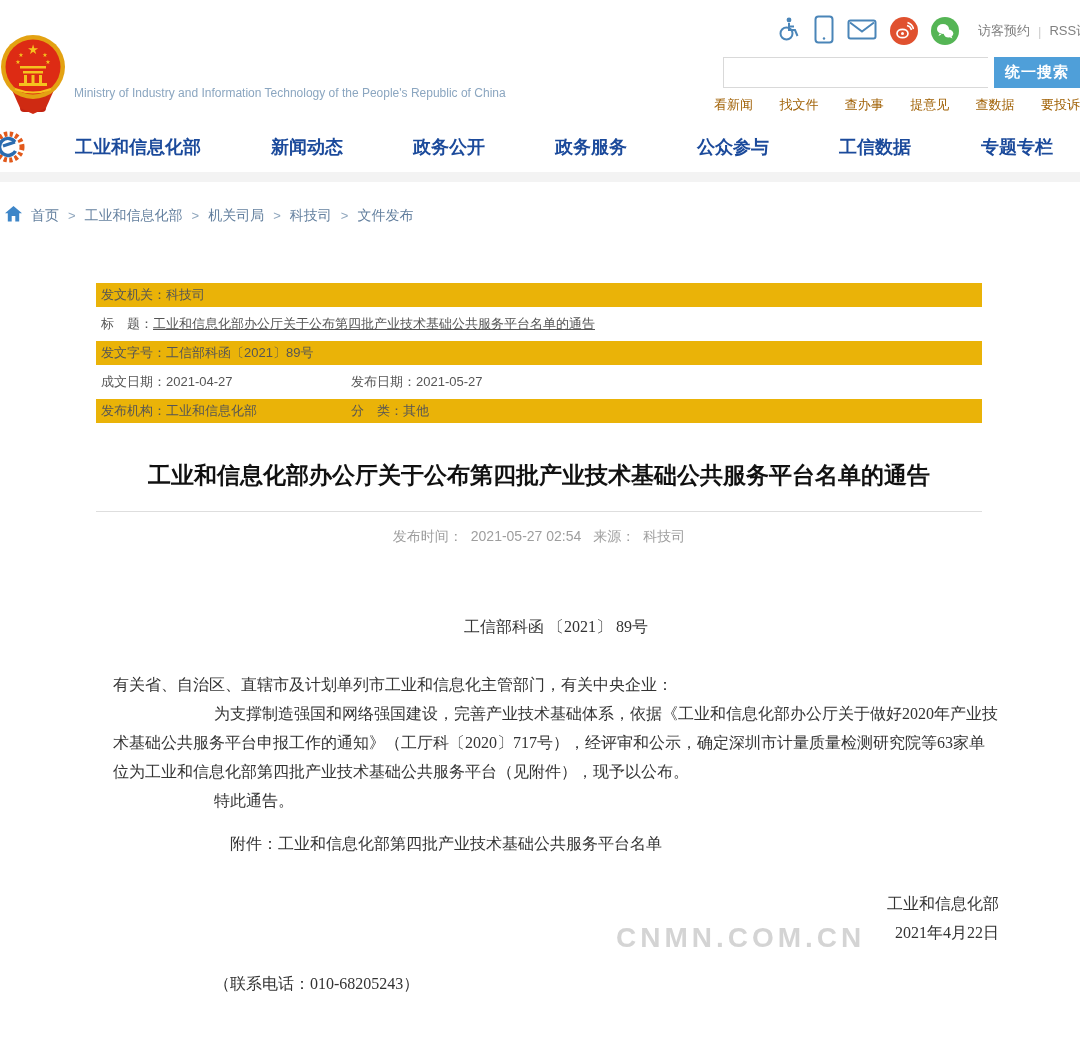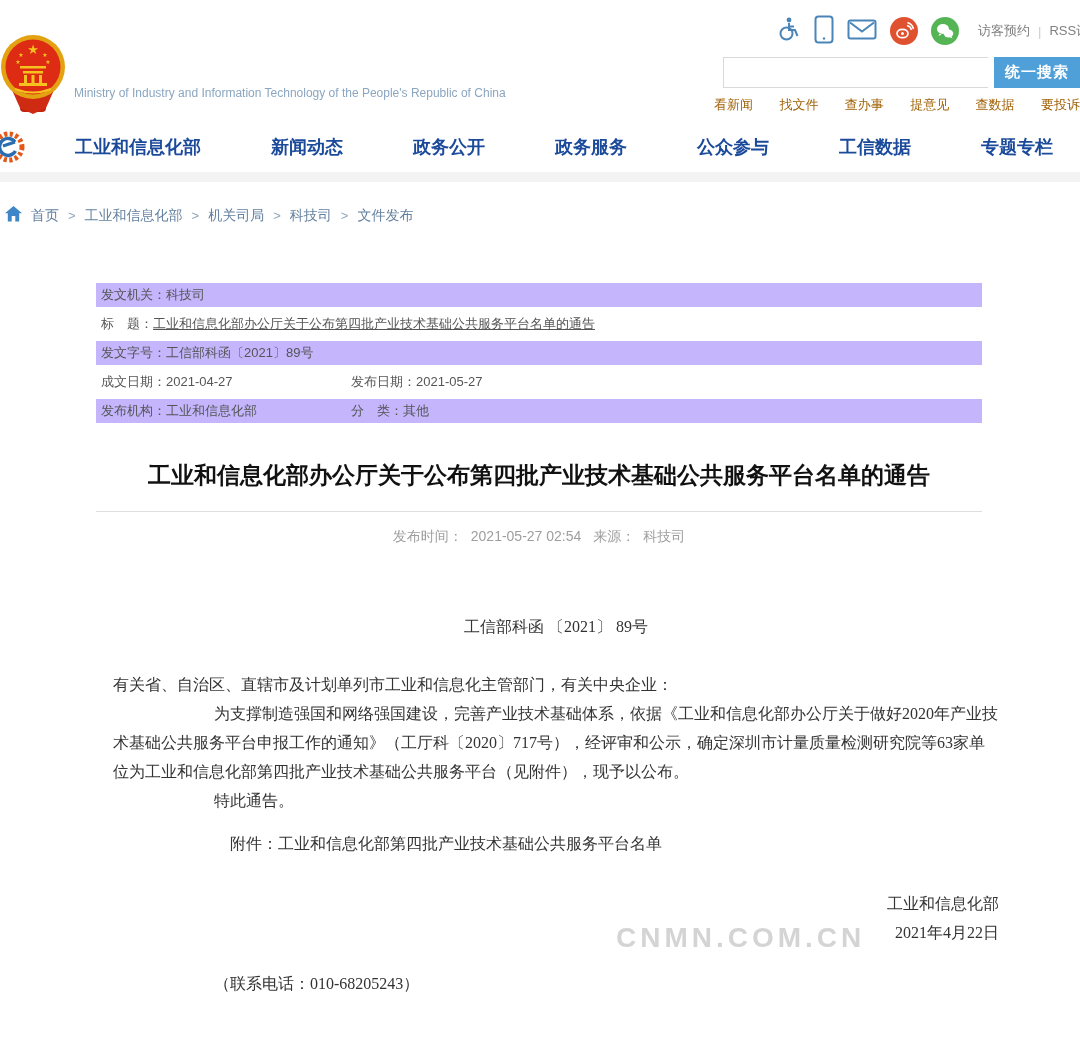--- a/index.html
+++ b/index.html
@@ -40,21 +40,21 @@
   
   .breadcrumb{position:absolute;left:5px;top:206px;display:flex;align-items:center;gap:9px;
               font-size:14px;color:#64809f;}
   .breadcrumb .sep{color:#8fa6bd;font-size:13px;}
   .breadcrumb .crumb{cursor:pointer;white-space:nowrap;}
 
   
   .meta-table{position:absolute;left:96px;top:283px;width:886px;}
   .meta-row{height:24px;margin-bottom:5px;display:flex;align-items:center;
             font-size:13px;color:#555;padding-left:5px;box-sizing:border-box;}
-  .meta-row.gray{background:#c4b5fd;}
+  .meta-row.gray{background:#eab308;}
   .meta-cell{display:inline-block;}
   .meta-cell.first-col{width:250px;}
   .link-val{text-decoration:underline;cursor:pointer;color:#555;}
 
   
   .doc-title{position:absolute;left:96px;top:458px;width:886px;text-align:center;
              font-size:23px;font-weight:bold;color:#111;line-height:34px;}
   .title-rule{position:absolute;left:96px;top:511px;width:886px;border-top:1px solid #dedede;}
   .publish-line{position:absolute;left:96px;top:528px;width:886px;text-align:center;
                 font-size:14px;color:#9e9e9e;}

